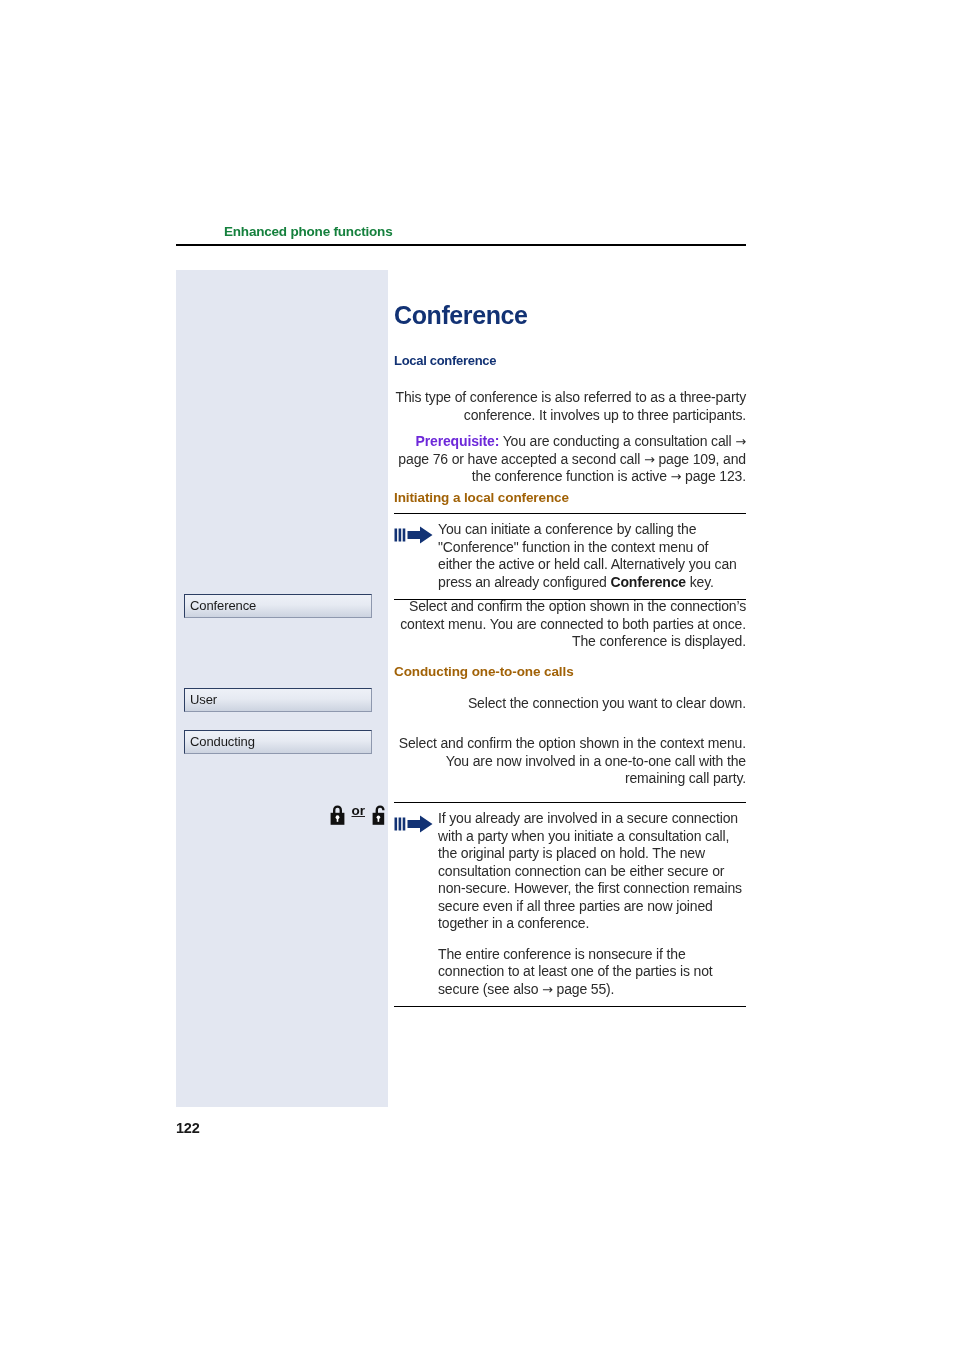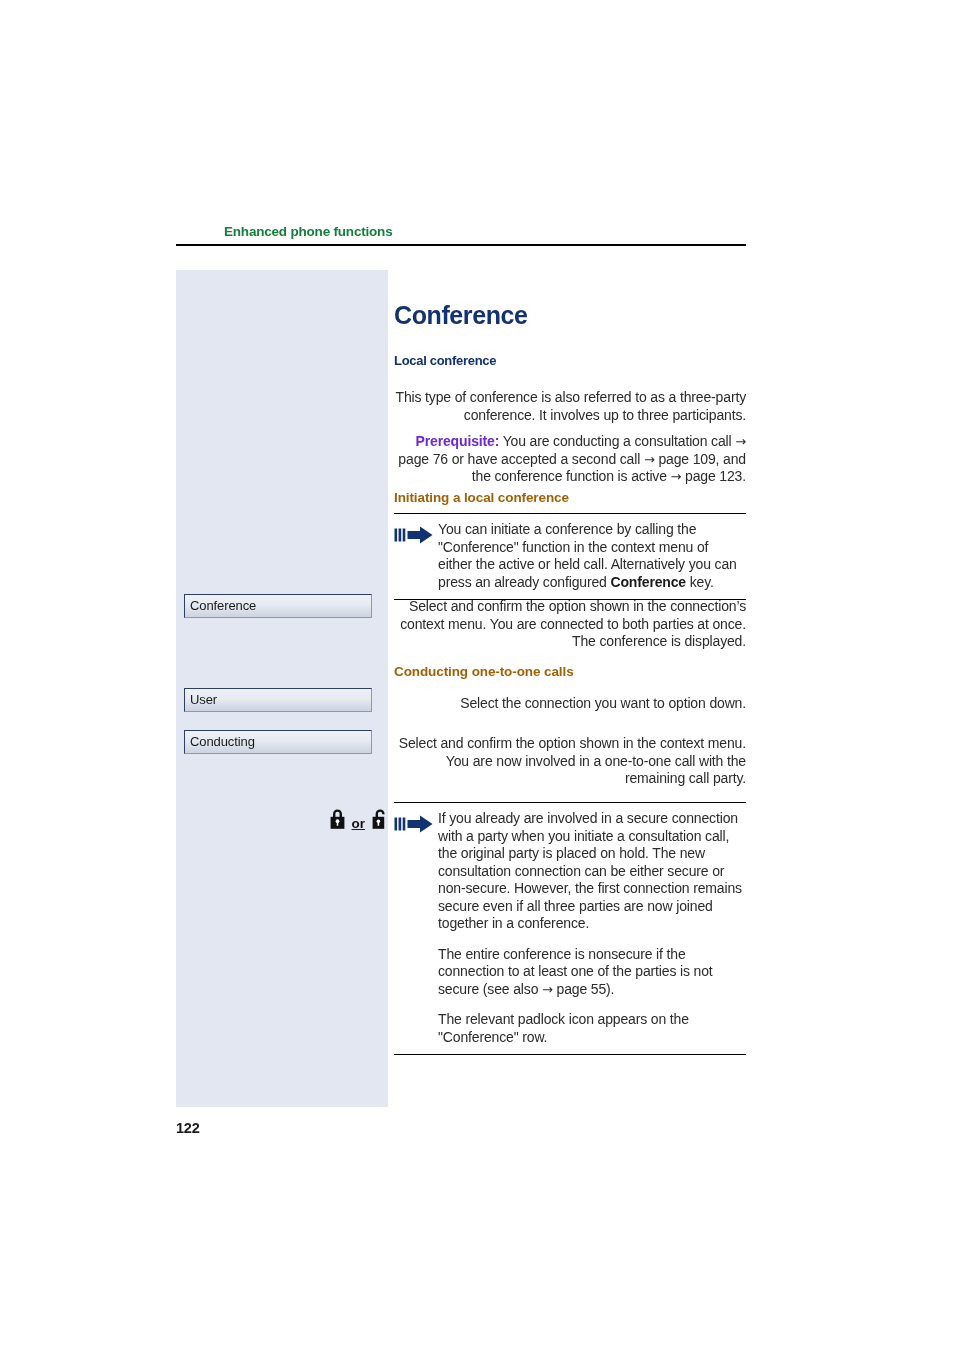--- a/index.html
+++ b/index.html
@@ -101,21 +101,21 @@
   .key-disconnect { top: 460px; }
 
   
   .padlock-row {
     position: absolute;
     left: 118px;
     top: 534px;
     width: 94px;
     height: 26px;
     display: flex;
-    align-items: flex-end;
+    align-items: flex-start;
     justify-content: flex-end;
     gap: 5px;
     text-decoration: underline;
   }
   .padlock-row .or-text {
     font-size: 13.5px;
     font-weight: bold;
     color: #111111;
     line-height: 1;
     padding: 0 1px;
@@ -300,37 +300,36 @@
           </svg>
         </span>
         <p><span>You can initiate a conference by calling the "Conference" function in the context menu of either the active or held call. Alternatively you can press an already configured </span><b>Conference</b><span> key.</span></p>
       </div>
     </div>
 
     <p class="body p-select1">Select and confirm the option shown in the connection’s context menu. You are connected to both parties at once. The conference is displayed.</p>
 
     <h3 class="sub-title sub-oneToOne">Conducting one-to-one calls</h3>
 
-    <p class="body p-select2">Select the connection you want to option down.</p>
+    <p class="body p-select2">Select the connection you want to clear down.</p>
 
     <p class="body p-select3">Select and confirm the option shown in the context menu. You are now involved in a one-to-one call with the remaining call party.</p>
 
     <div class="note note-2">
       <div class="note-inner">
         <span class="note-icon">
           <svg width="40" height="20" viewBox="0 0 40 20" aria-hidden="true">
             <rect x="0.5" y="3.5" width="2.6" height="13" fill="#123274"></rect>
             <rect x="4.6" y="3.5" width="2.6" height="13" fill="#123274"></rect>
             <rect x="8.7" y="3.5" width="2.6" height="13" fill="#123274"></rect>
             <path d="M13.5 6 H26 V1.5 L38.5 10 L26 18.5 V14 H13.5 Z" fill="#123274"></path>
           </svg>
         </span>
         <p>If you already are involved in a secure connection with a party when you initiate a consultation call, the original party is placed on hold. The new consultation connection can be either secure or non-secure. However, the first connection remains secure even if all three parties are now joined together in a conference.</p>
         <p><span>The entire conference is nonsecure if the connection to at least one of the parties is not secure (see also </span><span class="arrow-glyph">→</span><span> page 55).</span></p>
-        <p>The relevant padlock icon appears on the "Conference" row.</p>
       </div>
     </div>
 
   </div>
 
   <div class="folio">122</div>
 
 </div>
 
 </body></html>

